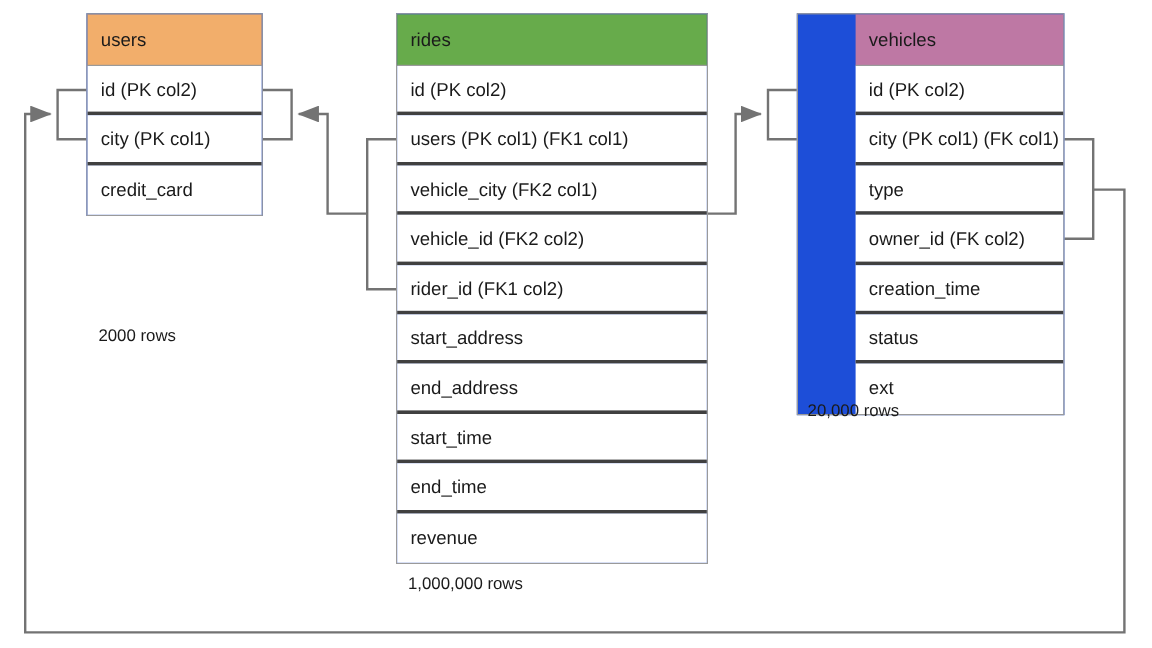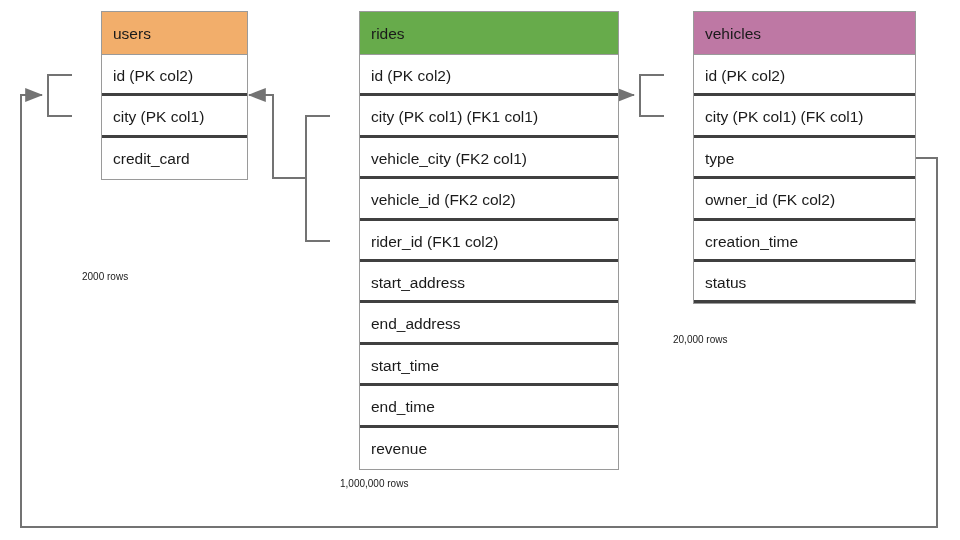--- a/index.html
+++ b/index.html
@@ -22,21 +22,20 @@
     top: 0;
     width: 960px;
     height: 540px;
     pointer-events: none;
   }
   .table-box {
     position: absolute;
     box-sizing: border-box;
     border: 1px solid #9a9a9a;
     background: #1d4ed8;
-    margin-left: 29px;
   }
   .table-header {
     box-sizing: border-box;
     height: 43px;
     line-height: 43px;
     padding: 0 0 0 11px;
     font-size: 15.5px;
     color: #1a1a1a;
     border-bottom: 1px solid #9a9a9a;
     white-space: nowrap;
@@ -52,21 +51,21 @@
     border-bottom: 3px solid #404040;
     background: #ffffff;
     white-space: nowrap;
     overflow: hidden;
   }
   .table-row.last {
     border-bottom: none;
   }
   .row-count {
     position: absolute;
-    font-size: 10px;
+    font-size: 14px;
     color: #1a1a1a;
     white-space: nowrap;
   }
 </style>
 </head>
 <body>
 
 <div id="canvas">
 
   <svg id="connectors" viewBox="0 0 960 540" width="960" height="540">
@@ -117,36 +116,37 @@
     <div class="table-header" style="background:#f2ae6b;">users</div>
     <div class="table-row">id (PK col2)</div>
     <div class="table-row">city (PK col1)</div>
     <div class="table-row last">credit_card</div>
   </div>
   <div class="row-count" style="left:82px; top:271px;">2000 rows</div>
 
   <div class="table-box" style="left:330px; top:11px; width:260px;">
     <div class="table-header" style="background:#67ab4b;">rides</div>
     <div class="table-row">id (PK col2)</div>
-    <div class="table-row">city (PK col1) (FK1 col1)</div>
+    <div class="table-row">users (PK col1) (FK1 col1)</div>
     <div class="table-row">vehicle_city (FK2 col1)</div>
     <div class="table-row">vehicle_id (FK2 col2)</div>
     <div class="table-row">rider_id (FK1 col2)</div>
     <div class="table-row">start_address</div>
     <div class="table-row">end_address</div>
     <div class="table-row">start_time</div>
     <div class="table-row">end_time</div>
     <div class="table-row last">revenue</div>
   </div>
   <div class="row-count" style="left:340px; top:478px;">1,000,000 rows</div>
 
-  <div class="table-box" style="left:664px; top:11px; width:223px;">
+  <div class="table-box" style="left:664px; top:11px; width:223px;padding-left:48px;">
     <div class="table-header" style="background:#be78a4;">vehicles</div>
     <div class="table-row">id (PK col2)</div>
     <div class="table-row">city (PK col1) (FK col1)</div>
     <div class="table-row">type</div>
     <div class="table-row">owner_id (FK col2)</div>
     <div class="table-row">creation_time</div>
     <div class="table-row">status</div>
+    <div class="table-row last">ext</div>
   </div>
   <div class="row-count" style="left:673px; top:334px;">20,000 rows</div>
 
 </div>
 
 </body></html>

